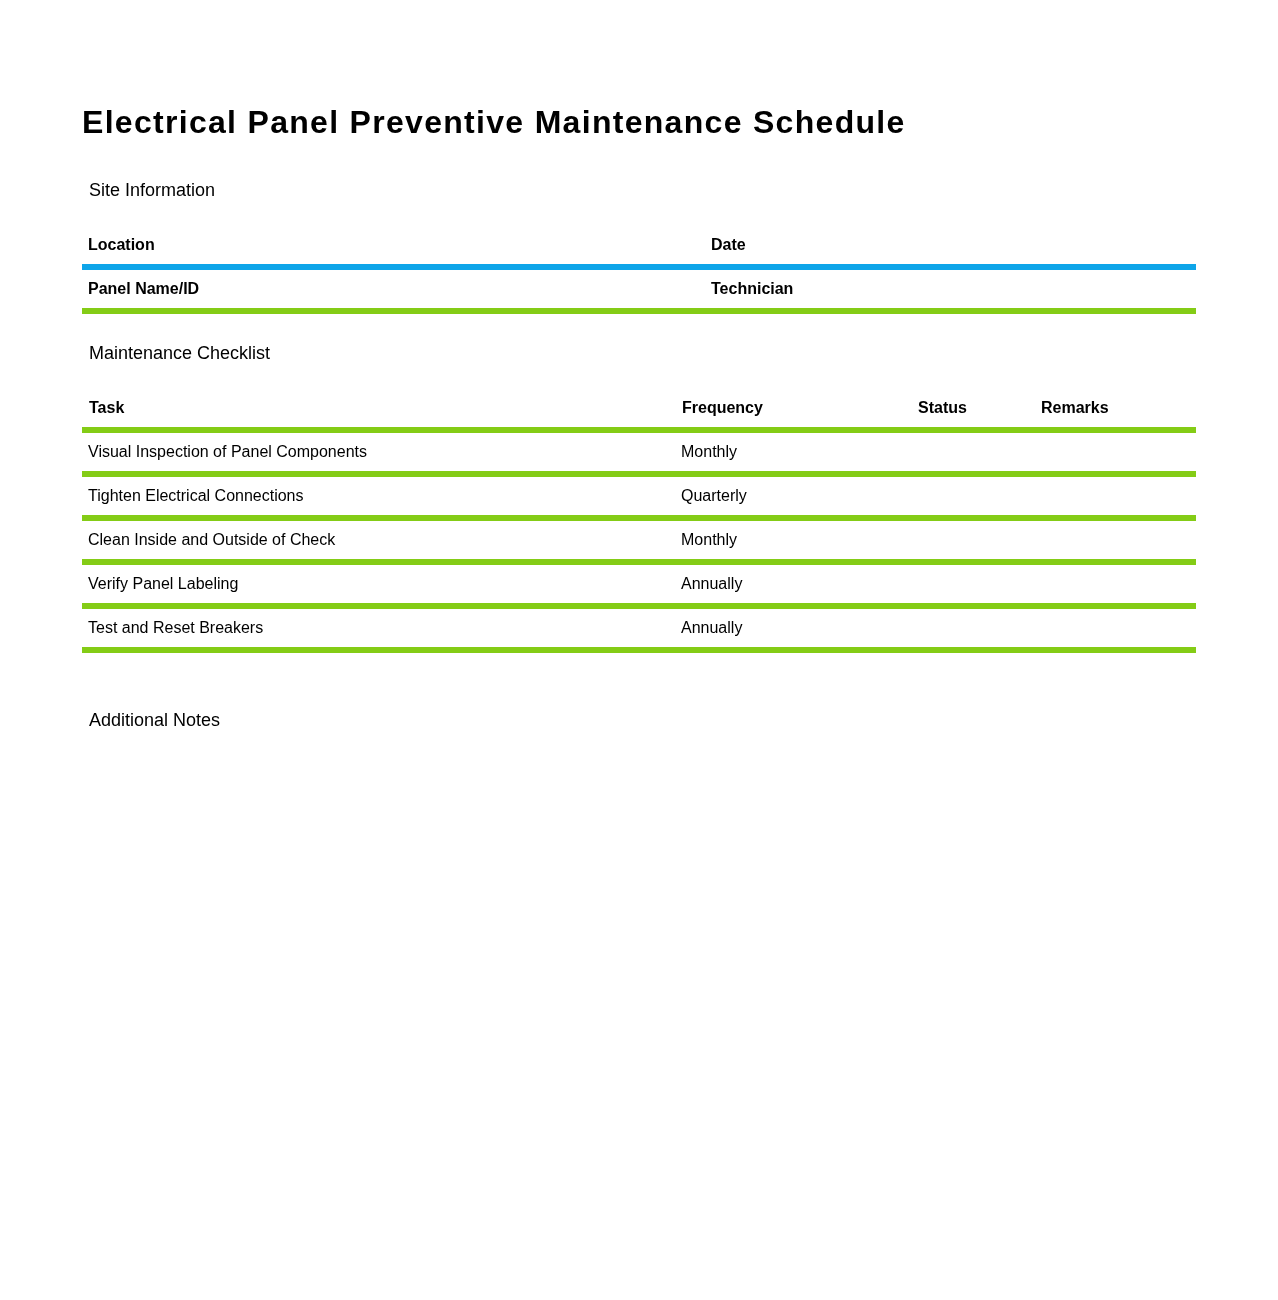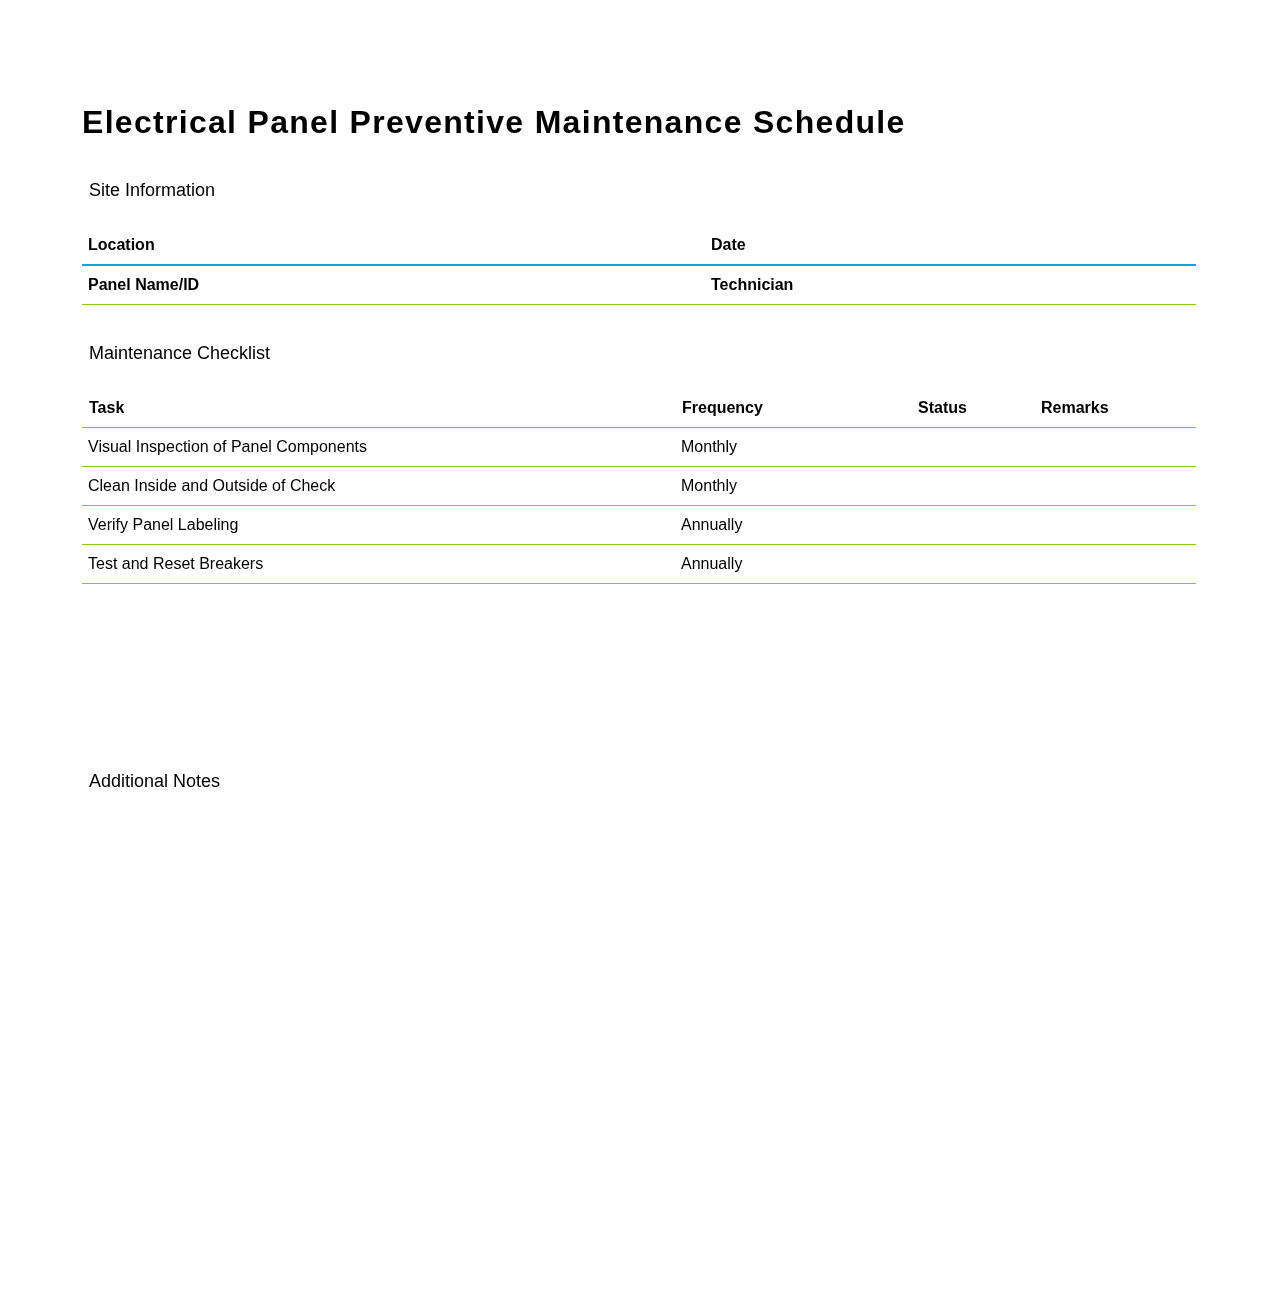--- a/index.html
+++ b/index.html
@@ -17,25 +17,25 @@
       position: absolute; left: 82px; margin: 7px;
       font-size: 18px; font-weight: normal;
     }
     table {
       position: absolute; left: 82px; width: 1114px;
       border-collapse: collapse;
       font-size: 16px;
     }
     td, th {
       height: 38px; padding: 0 6px; text-align: left; vertical-align: middle;
-      border-bottom: 1px solid #84cc16;
+      border-bottom: 6px solid #84cc16;
     }
     th { font-weight: bold; }
     .info td.label { font-weight: bold; }
-    .info tr:first-child td { border-bottom: 2px solid #0ea5e9; }
+    .info tr:first-child td { border-bottom: 6px solid #0ea5e9; }
     .chk th { padding-left: 7px; }
   </style>
 </head>
 <body>
 
 <div class="page">
   <h1>Electrical Panel Preventive Maintenance Schedule</h1>
 
   <h2 class="section-title" style="top:173px">Site Information</h2>
 
@@ -80,35 +80,41 @@
       </tr>
     </thead>
     <tbody>
       <tr>
         <td>Visual Inspection of Panel Components</td>
         <td>Monthly</td>
         <td></td>
         <td></td>
       </tr>
       <tr>
+        <td>Tighten Electrical Connections</td>
+        <td>Quarterly</td>
+        <td></td>
+        <td></td>
+      </tr>
+      <tr>
         <td>Clean Inside and Outside of Check</td>
         <td>Monthly</td>
         <td></td>
         <td></td>
       </tr>
       <tr>
         <td>Verify Panel Labeling</td>
         <td>Annually</td>
         <td></td>
         <td></td>
       </tr>
       <tr>
         <td>Test and Reset Breakers</td>
         <td>Annually</td>
         <td></td>
         <td></td>
       </tr>
     </tbody>
   </table>
 
-  <h2 class="section-title" style="top:764px">Additional Notes</h2>
+  <h2 class="section-title" style="top:703px">Additional Notes</h2>
   <div style="position:absolute; left:82px; top:765px; width:1114px; height:60px;"></div>
 </div>
 
 </body></html>

